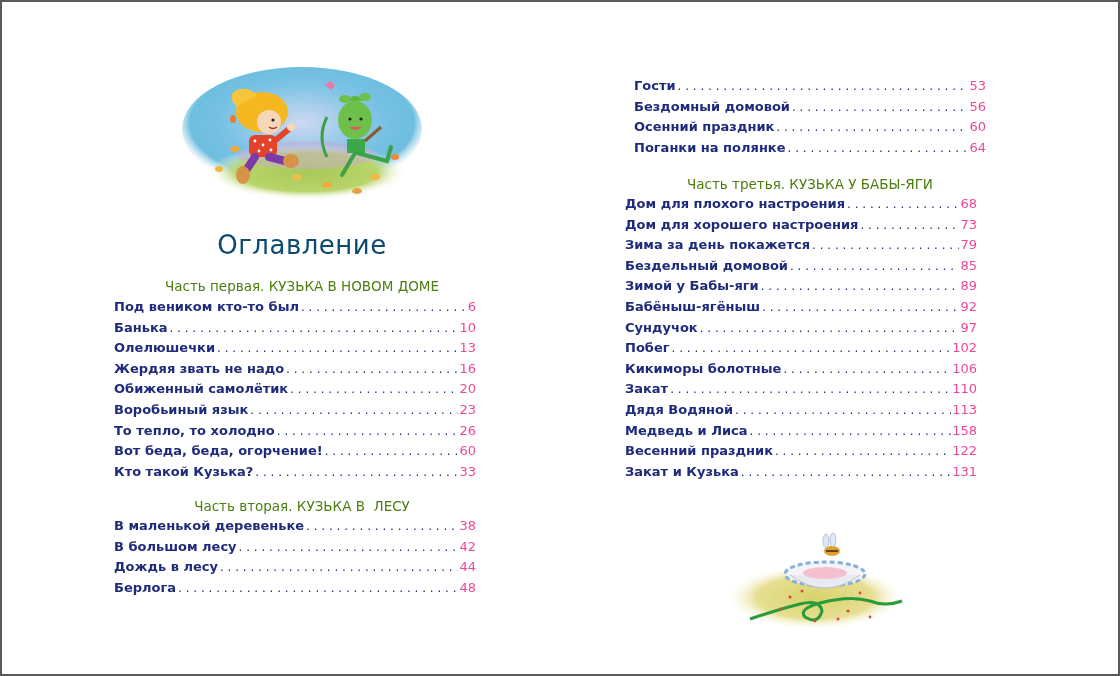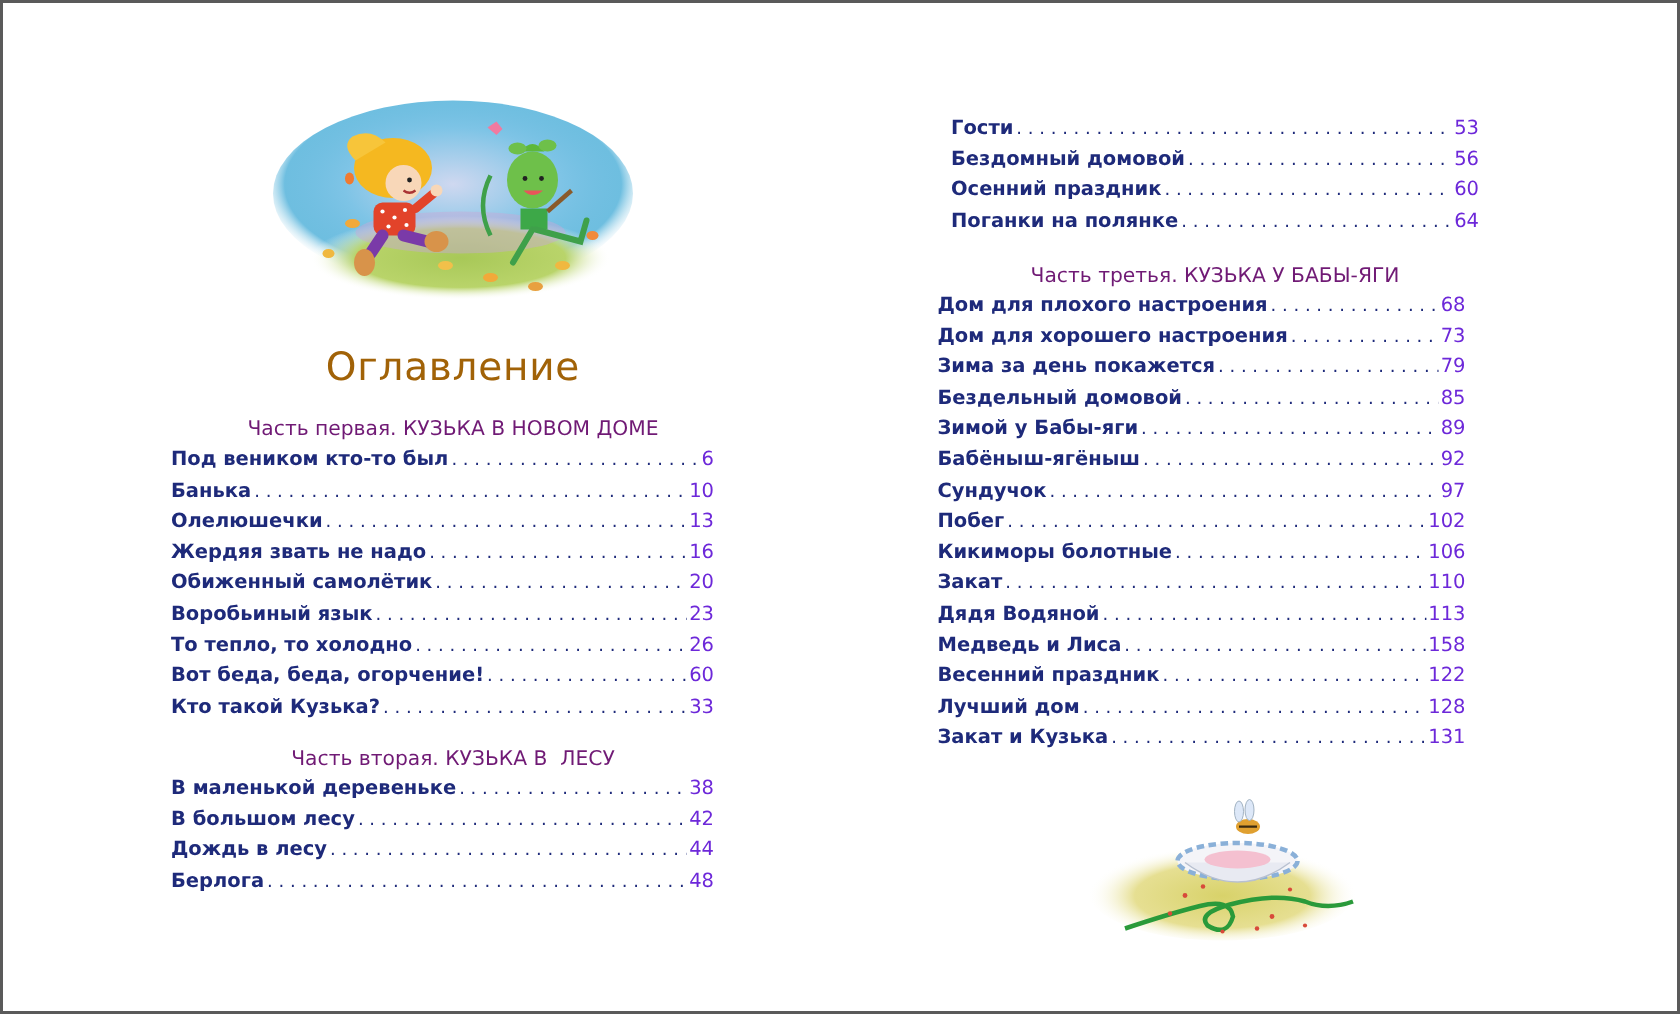--- a/index.html
+++ b/index.html
@@ -16,44 +16,44 @@
     
     .illus-top {
       position: absolute; left: 175px; top: 55px; width: 250px; height: 160px;
     }
     .illus-bottom {
       position: absolute; left: 718px; top: 527px; width: 185px; height: 100px;
     }
 
     .toc-title {
       position: absolute; left: 110px; width: 380px; top: 228px;
-      text-align: center; color: #a16207; font-size: 26px; letter-spacing: 0.5px;
+      text-align: center; color: #0c4a6e; font-size: 26px; letter-spacing: 0.5px;
       font-family: "DejaVu Sans", sans-serif;
     }
     .part-heading {
-      position: absolute; text-align: center; color: #701a75;
+      position: absolute; text-align: center; color: #4d7c0f;
       font-size: 13.5px; font-family: "DejaVu Sans", sans-serif;
       white-space: pre;
     }
     .toc-list { position: absolute; list-style: none; }
     .toc-item {
       display: flex; align-items: baseline; height: 20.6px;
       font-size: 13px; color: #1e2a7a;
       font-family: "DejaVu Sans", sans-serif;
     }
     .toc-item .title { white-space: nowrap; padding-right: 2px; font-weight: bold; }
     .toc-item .leader {
       flex: 1; overflow: hidden; white-space: nowrap; color: #1e2a7a;
       letter-spacing: 3.2px; font-size: 12px;
     }
     .toc-item .leader::before {
       content: ". . . . . . . . . . . . . . . . . . . . . . . . . . . . . . . . . . . . . . . . . . . . . . . . . . . . . . . . . . . . . .";
       letter-spacing: 0px;
     }
-    .toc-item .pg { color: #6d28d9; white-space: nowrap; padding-left: 1px; font-size: 13px; }
+    .toc-item .pg { color: #ec4899; white-space: nowrap; padding-left: 1px; font-size: 13px; }
   </style>
 </head>
 <body>
 
 <div class="spread">
 
   <div class="page page-left">
 
     <svg class="illus-top" viewBox="0 0 250 160">
       <defs>
@@ -278,25 +278,20 @@
       </li>
     <li class="toc-item">
         <span class="title">Медведь и Лиса</span>
         <span class="leader"></span>
         <span class="pg">158</span>
       </li>
     <li class="toc-item">
         <span class="title">Весенний праздник</span>
         <span class="leader"></span>
         <span class="pg">122</span>
-      </li>
-    <li class="toc-item">
-        <span class="title">Лучший дом</span>
-        <span class="leader"></span>
-        <span class="pg">128</span>
       </li>
     <li class="toc-item">
         <span class="title">Закат и Кузька</span>
         <span class="leader"></span>
         <span class="pg">131</span>
       </li>
   </ul>
 
   <svg class="illus-bottom" viewBox="0 0 185 100">
     <defs>

